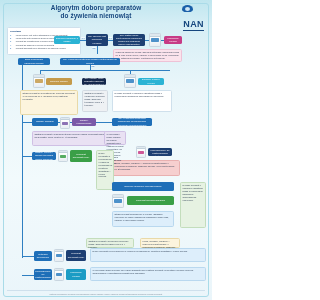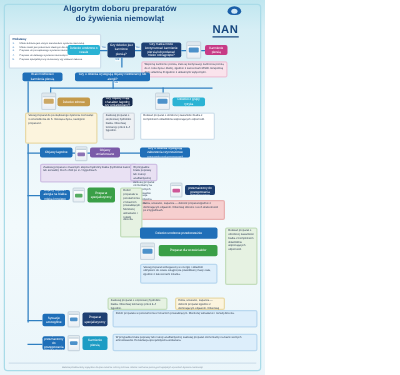--- a/index.html
+++ b/index.html
@@ -17,21 +17,21 @@
     content:""; position:absolute; left:3px; right:3px; top:3px; bottom:3px;
     border:1px solid #a9dbe8; border-radius:3px; pointer-events:none;
   }
   
   .header { position:absolute; left:0; right:0; top:0; height:26px; }
   .title {
     position:absolute; left:36px; top:4px; width:120px;
     text-align:center; color:#16467e; font-weight:bold;
     font-size:6.4px; line-height:7.6px; letter-spacing:.1px;
   }
-  .logo { position:absolute; right:8px; top:5px; width:34px; text-align:left; }
+  .logo { position:absolute; right:8px; top:5px; width:34px; text-align:right; }
   .logo .bird {
     width:11px;height:7px;margin:0 auto 1px;
     background:#1a5fa8; border-radius:50% 50% 40% 40%/60% 60% 40% 40%;
     position:relative;
   }
   .logo .bird::after{
     content:""; position:absolute; left:3px; top:2px; width:5px;height:4px;
     background:#cfe6f5; border-radius:50%;
   }
   .logo .word {

